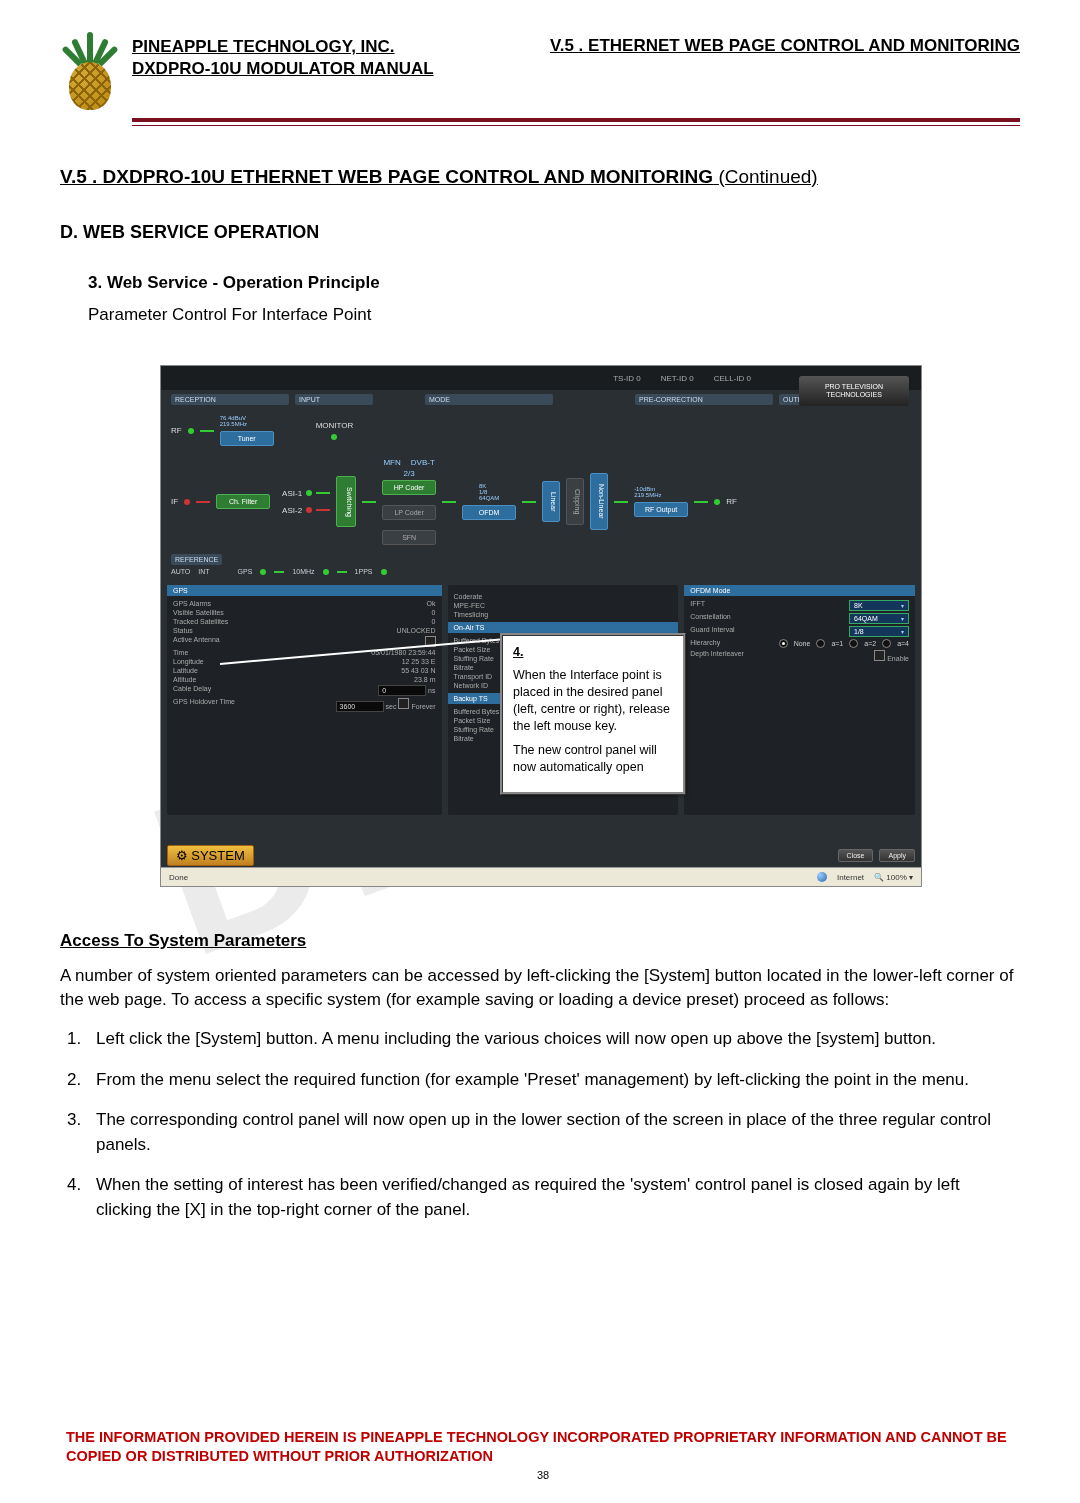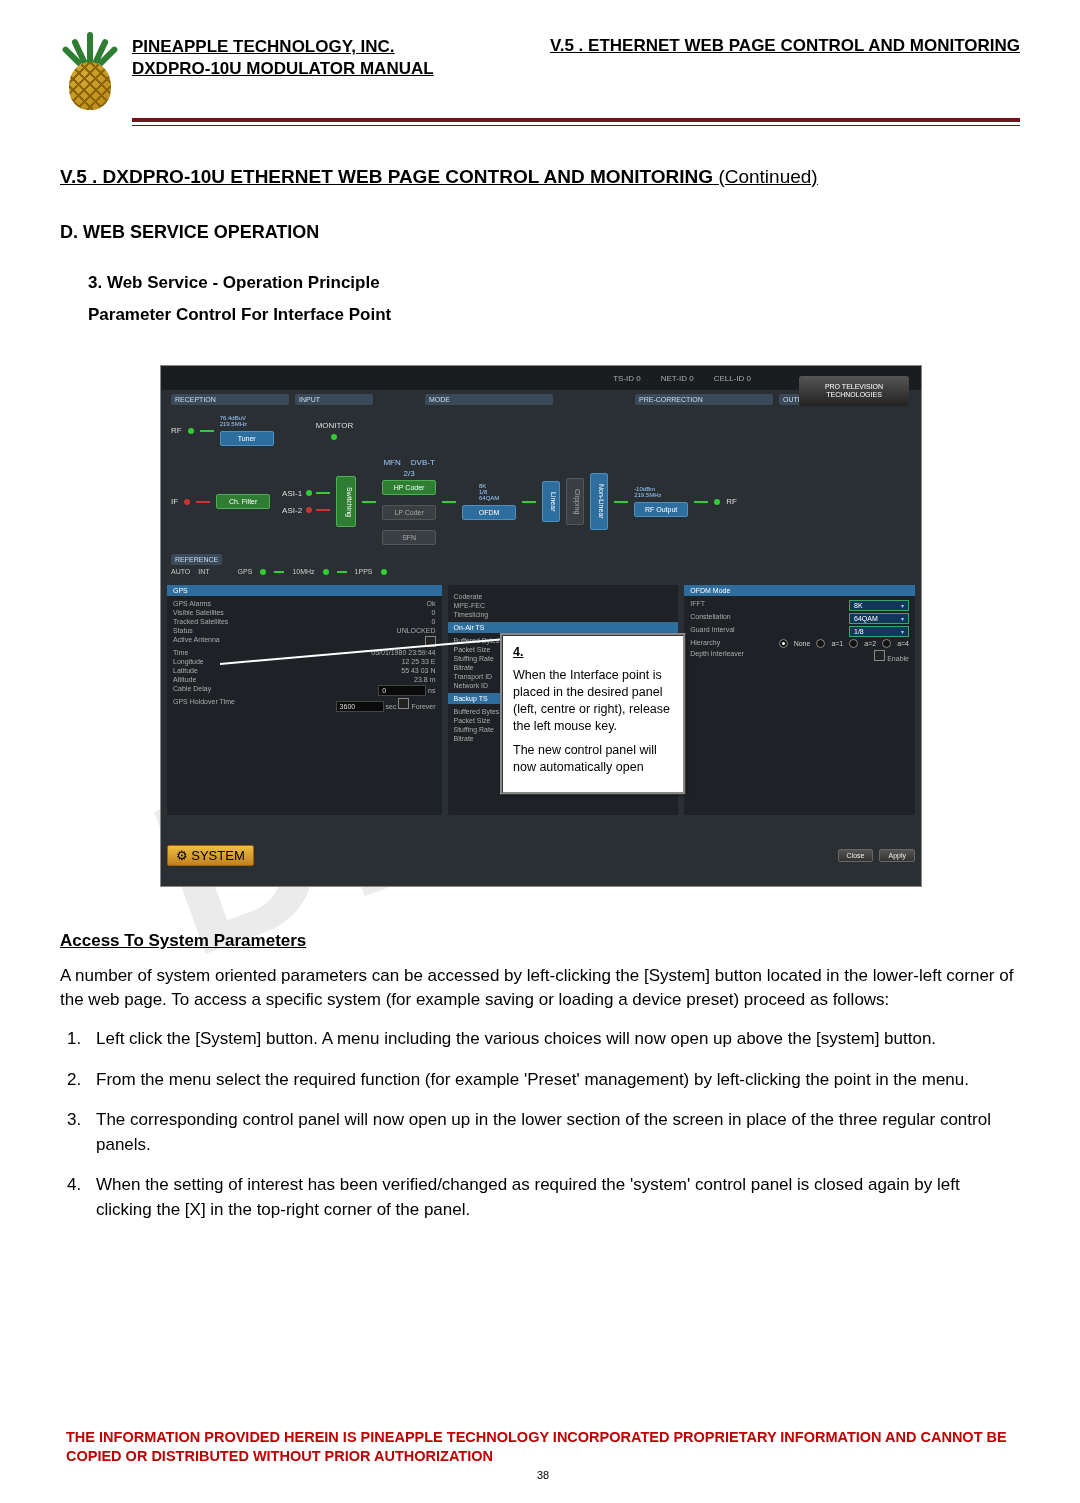--- a/index.html
+++ b/index.html
@@ -116,21 +116,21 @@
     font-size: 18px;
     margin-top: 34px;
   }
   .sub-heading-2 {
     font-weight: bold;
     font-size: 17px;
     margin-top: 30px;
     margin-left: 28px;
   }
   .sub-heading-3 {
-    font-weight: bold;
+    font-weight: normal;
     font-size: 17px;
     margin-top: 12px;
     margin-left: 28px;
   }
   .screenshot-wrap {
     margin: 40px auto 0 auto;
     width: 760px;
     position: relative;
   }
   .screenshot {
@@ -650,20 +650,28 @@
         </div>
 
         <div class="ss-bottom-bar">
           <div class="ss-sys-btn">⚙ <span>SYSTEM</span></div>
           <div class="ss-apply-row">
             <div class="ss-btn-sm">Close</div>
             <div class="ss-btn-sm">Apply</div>
           </div>
         </div>
 
+        <div class="ss-status-bar">
+          <span>Done</span>
+          <div class="ss-status-right">
+            <span class="globe"></span>
+            <span>Internet</span>
+            <span>🔍 <span>100%</span> ▾</span>
+          </div>
+        </div>
       </div>
 
       <div class="callout-line"></div>
       <div class="callout">
         <span class="num">4.</span>
         <p>When the Interface point is placed in the desired panel (left, centre or right), release the left mouse key.</p>
         <p>The new control panel will now automatically open</p>
       </div>
     </div>
 

